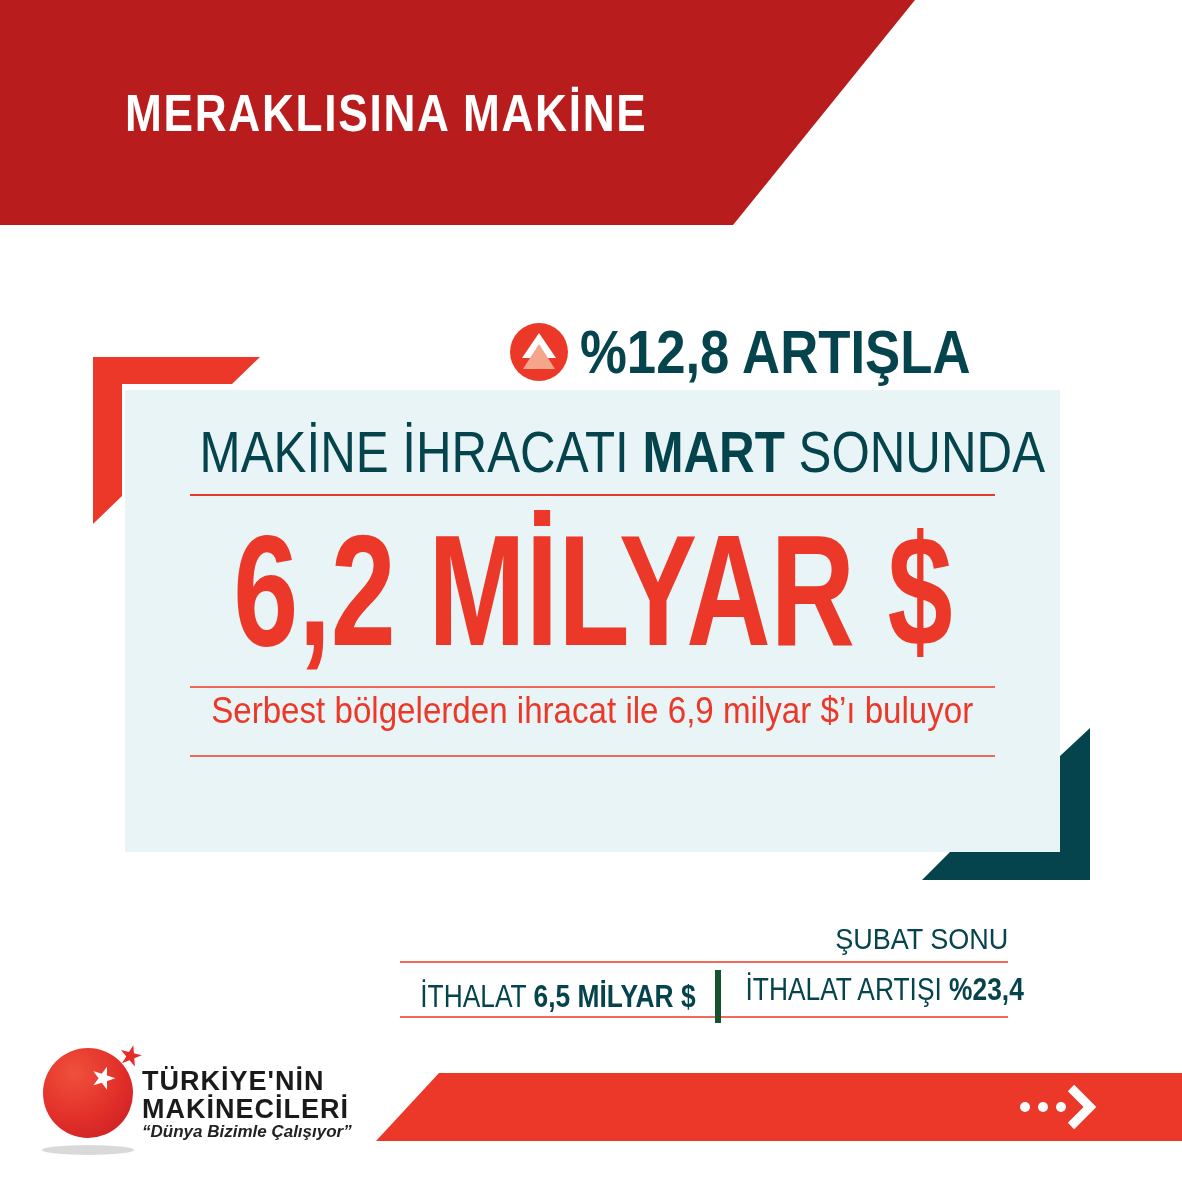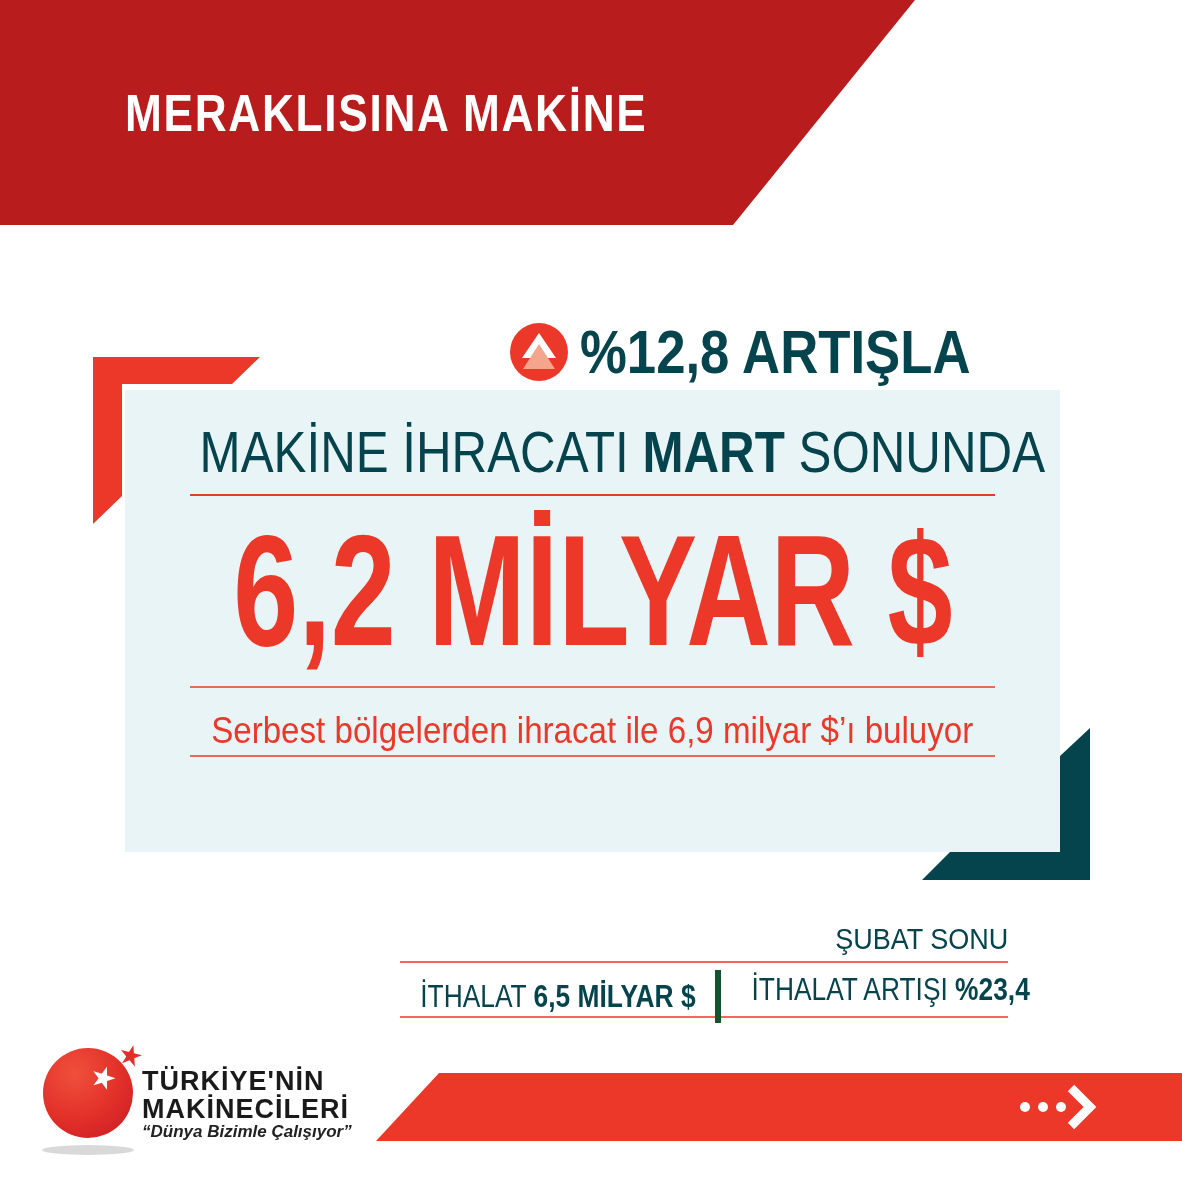--- a/index.html
+++ b/index.html
@@ -45,21 +45,21 @@
   .box-title .line b{font-weight:700;}
   .rule{position:absolute;left:65px;width:805px;height:2px;}
   .rule-1{top:104px;background:#e43b2a;}
   .rule-2{top:296px;background:#ec6a55;}
   .rule-3{top:365px;background:#ec6a55;}
   .amount-wrap{position:absolute;left:0;top:104px;width:100%;height:192px;display:flex;align-items:center;justify-content:center;}
   .amount-wrap span{
     display:inline-block;white-space:nowrap;color:#ec3828;font-weight:700;font-size:158px;
     transform:scaleX(.74);transform-origin:center;
   }
-  .note-wrap{position:absolute;left:0;top:300px;width:100%;height:62px;display:flex;align-items:flex-end;justify-content:center;}
+  .note-wrap{position:absolute;left:0;top:300px;width:100%;height:62px;display:flex;align-items:flex-start;justify-content:center;}
   .note-wrap span{
     display:inline-block;white-space:nowrap;color:#ec3828;font-weight:400;font-size:36px;
     transform:scaleX(.92);transform-origin:center;
   }
   .tonnage-wrap{position:absolute;left:0;top:370px;width:100%;height:70px;display:flex;align-items:center;justify-content:center;}
   .tonnage-line{
     display:inline-block;white-space:nowrap;color:#06444d;font-size:42px;font-weight:400;
     transform:scaleX(.85);transform-origin:center;
   }
   .tonnage-line b{font-weight:700;}
@@ -69,21 +69,21 @@
     display:inline-block;white-space:nowrap;color:#06444d;font-size:30px;font-weight:400;
     transform:scaleX(.9);transform-origin:right center;
   }
   .imports-table{
     position:absolute;left:400px;top:961px;width:608px;height:53px;
     border-top:2px solid #f2695c;border-bottom:2px solid #f2695c;
     display:flex;
   }
   .cell{display:flex;align-items:center;justify-content:center;height:100%;}
   .cell-left{width:315px;border-right:6px solid #14532d;margin-top:7px;}
-  .cell-right{flex:1;margin-left:6px;}
+  .cell-right{flex:1;}
   .cell span.t{
     display:inline-block;white-space:nowrap;color:#06444d;font-size:31px;font-weight:400;
     transform:scaleX(.85);transform-origin:center;
   }
   .cell span.t b{font-weight:700;}
   
   .logo-svg{position:absolute;left:40px;top:1045px;width:105px;height:112px;overflow:visible;}
   .logo-star{position:absolute;line-height:1;font-family:"DejaVu Sans",sans-serif;}
   .logo-star-white{left:90px;top:1063px;font-size:30px;color:#ffffff;transform:rotate(18deg);}
   .logo-star-red{left:118px;top:1042px;font-size:28px;color:#e62e28;transform:rotate(14deg);}

